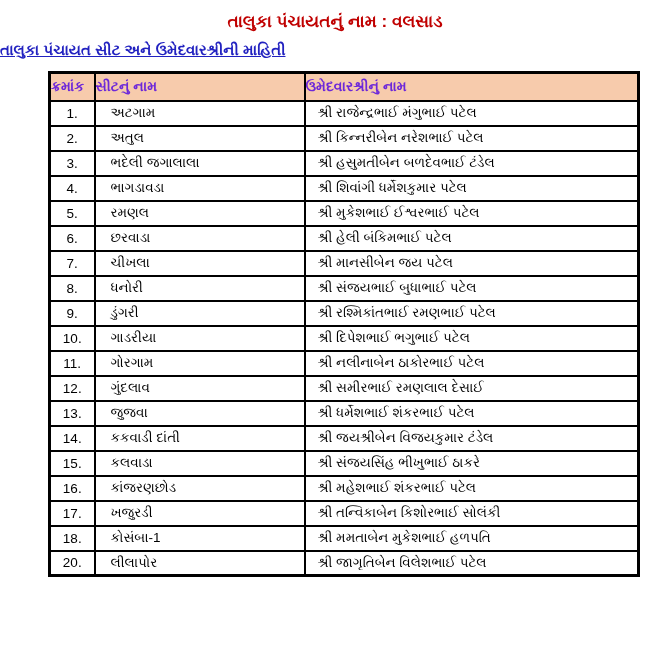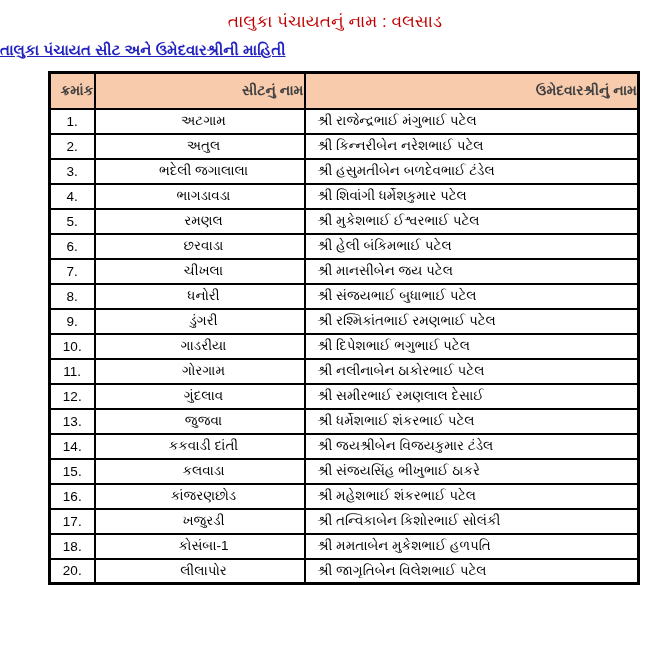--- a/index.html
+++ b/index.html
@@ -18,21 +18,21 @@
   body {
     width: 670px;
     height: 649px;
     overflow: hidden;
     position: relative;
   }
   .page-title {
     margin-top: 11px;
     text-align: center;
     font-size: 17px;
-    font-weight: normal;
+    font-weight: bold;
     color: var(--title-red);
     line-height: 22px;
   }
   .page-subtitle {
     margin-top: 7px;
     text-align: left;
     font-size: 15px;
     font-weight: bold;
     color: var(--subtitle-blue);
     text-decoration: underline;
@@ -47,37 +47,37 @@
     border: 3px solid var(--border-color);
   }
   .info-table th, .info-table td {
     border: 2px solid var(--border-color);
     padding: 0;
     overflow: hidden;
     white-space: nowrap;
   }
   .info-table th {
     background: var(--header-bg);
-    height: 36px;
+    height: 28px;
     font-size: 14px;
     font-weight: bold;
-    text-align: right;
-    color: #404040;
+    text-align: left;
+    color: #6d28d9;
   }
   .info-table td {
     height: 25px;
     font-size: 13.5px;
     color: #000;
     vertical-align: middle;
   }
   .col-no   { width: 45px; }
   .col-seat { width: 210px; }
   .col-cand { width: 334px; }
   td.cell-no   { text-align: center; }
-  td.cell-seat { text-align: center; padding-left: 8px; }
+  td.cell-seat { text-align: left; padding-left: 15px; }
   td.cell-cand { text-align: left; padding-left: 12px; }
 </style>
 </head>
 <body>
 
 <div class="page-title">તાલુકા પંચાયતનું નામ : વલસાડ</div>
 
 <div class="page-subtitle">તાલુકા પંચાયત સીટ અને ઉમેદવારશ્રીની માહિતી</div>
 
 <table class="info-table">

